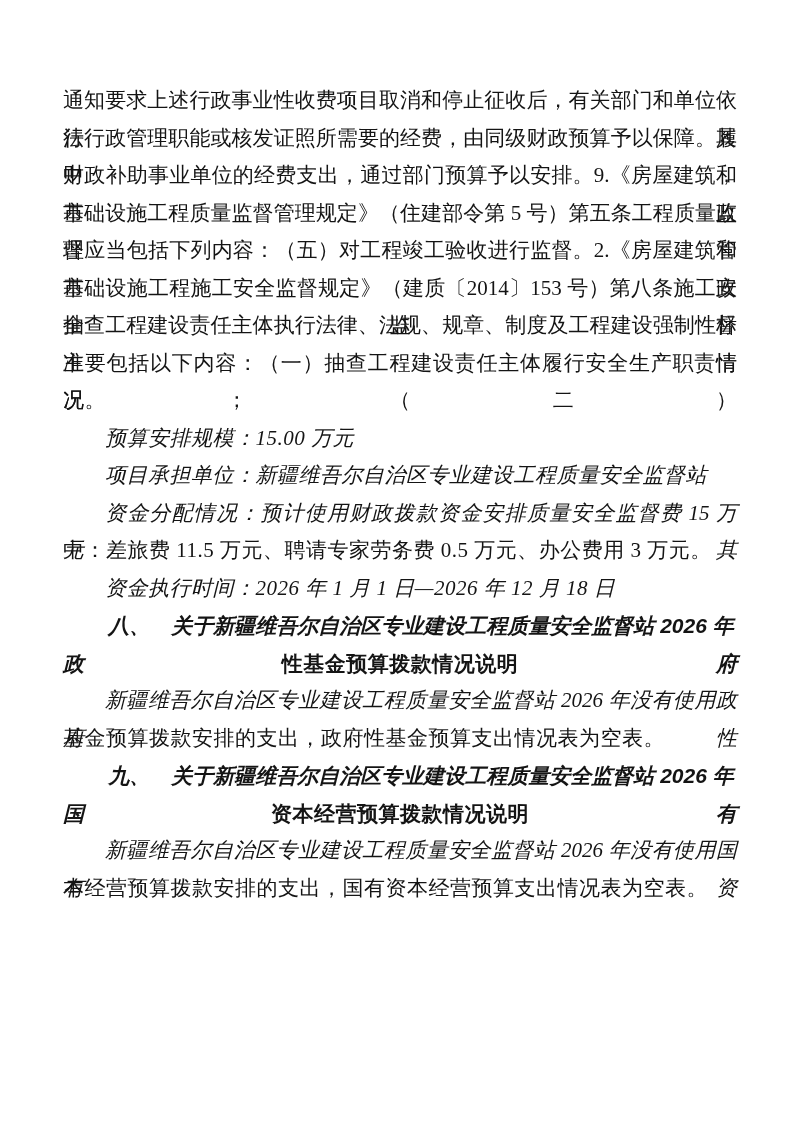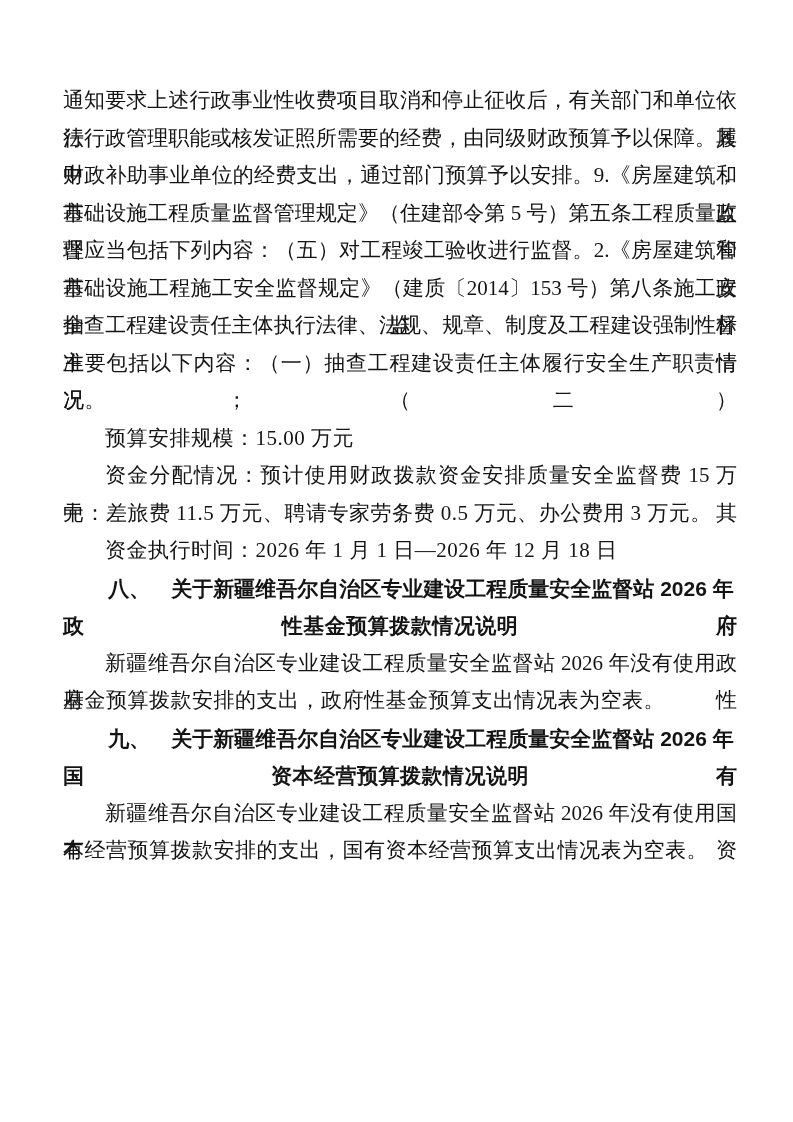--- a/index.html
+++ b/index.html
@@ -32,20 +32,21 @@
   
   .jl {
     white-space: normal;
     text-align: justify;
     text-align-last: justify;
     letter-spacing: 0;
   }
   
   .il {
     text-indent: 42px;
+    font-style: italic;
   }
   
   .hd {
     font-family: "Liberation Sans", "DejaVu Sans", sans-serif;
     font-weight: 700;
     font-size: 21px;
     text-align: center;
   }
   .footer {
     position: absolute;
@@ -69,20 +70,21 @@
     <div class="line jl">行行政管理职能或核发证照所需要的经费，由同级财政预算予以保障。其中，</div>
     <div class="line jl">财政补助事业单位的经费支出，通过部门预算予以安排。9.《房屋建筑和市政</div>
     <div class="line jl">基础设施工程质量监督管理规定》（住建部令第 5 号）第五条工程质量监督管</div>
     <div class="line jl">理应当包括下列内容：（五）对工程竣工验收进行监督。2.《房屋建筑和市政</div>
     <div class="line jl">基础设施工程施工安全监督规定》（建质〔2014〕153 号）第八条施工安全监督</div>
     <div class="line jl">抽查工程建设责任主体执行法律、法规、规章、制度及工程建设强制性标准情</div>
     <div class="line jl">主要包括以下内容：（一）抽查工程建设责任主体履行安全生产职责情况；（二）</div>
     <div class="line">况。</div>
 
     <div class="line il">预算安排规模：15.00 万元</div>
+    <div class="line il">项目承担单位：新疆维吾尔自治区专业建设工程质量安全监督站</div>
     <div class="line il jl">资金分配情况：预计使用财政拨款资金安排质量安全监督费 15 万元，其</div>
     <div class="line">中：差旅费 11.5 万元、聘请专家劳务费 0.5 万元、办公费用 3 万元。</div>
     <div class="line il">资金执行时间：2026 年 1 月 1 日—2026 年 12 月 18 日</div>
 
     <div class="line hd il jl">八、　关于新疆维吾尔自治区专业建设工程质量安全监督站 2026 年政府</div>
     <div class="line hd">性基金预算拨款情况说明</div>
     <div class="line il jl">新疆维吾尔自治区专业建设工程质量安全监督站 2026 年没有使用政府性</div>
     <div class="line">基金预算拨款安排的支出，政府性基金预算支出情况表为空表。</div>
 
     <div class="line hd il jl">九、　关于新疆维吾尔自治区专业建设工程质量安全监督站 2026 年国有</div>

